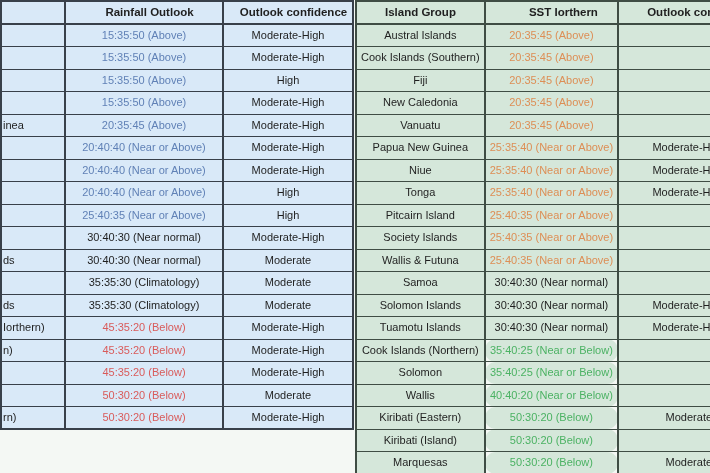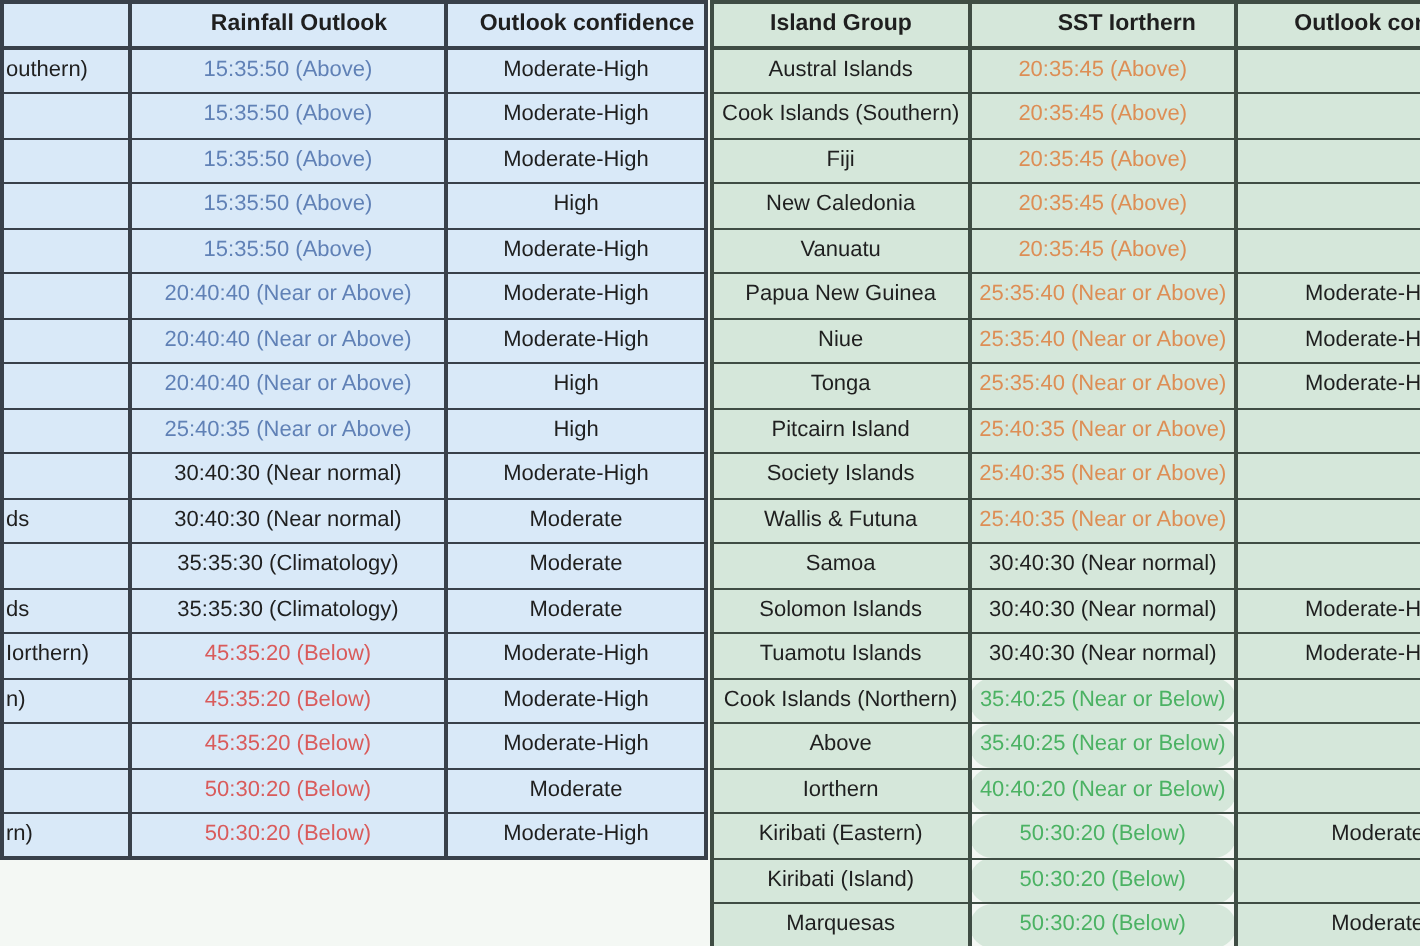--- a/index.html
+++ b/index.html
@@ -62,25 +62,20 @@
     </colgroup>
   <thead>
     <tr>
       <th class="hdr-left"></th>
       <th>Rainfall Outlook</th>
       <th>Outlook confidence</th>
     </tr>
   </thead>
   <tbody>
 
-      <tr>
-        <td class="cell-frag">outhern)</td>
-        <td class="cell-center c-blue">15:35:50 (Above)</td>
-        <td class="cell-center">Moderate-High</td>
-      </tr>
 
       <tr>
         <td class="cell-frag"></td>
         <td class="cell-center c-blue">15:35:50 (Above)</td>
         <td class="cell-center">Moderate-High</td>
       </tr>
 
       <tr>
         <td class="cell-frag"></td>
         <td class="cell-center c-blue">15:35:50 (Above)</td>
@@ -92,20 +87,25 @@
         <td class="cell-center c-blue">15:35:50 (Above)</td>
         <td class="cell-center">High</td>
       </tr>
 
       <tr>
         <td class="cell-frag"></td>
         <td class="cell-center c-blue">15:35:50 (Above)</td>
         <td class="cell-center">Moderate-High</td>
       </tr>
 
+      <tr>
+        <td class="cell-frag">inea</td>
+        <td class="cell-center c-blue">20:35:45 (Above)</td>
+        <td class="cell-center">Moderate-High</td>
+      </tr>
 
       <tr>
         <td class="cell-frag"></td>
         <td class="cell-center c-blue">20:40:40 (Near or Above)</td>
         <td class="cell-center">Moderate-High</td>
       </tr>
 
       <tr>
         <td class="cell-frag"></td>
         <td class="cell-center c-blue">20:40:40 (Near or Above)</td>
@@ -281,27 +281,27 @@
         <td class="cell-center">Moderate-High</td>
       </tr>
 
       <tr>
         <td class="cell-left">Cook Islands (Northern)</td>
         <td class="cell-center c-green">35:40:25 (Near or Below)</td>
         <td class="cell-center"></td>
       </tr>
 
       <tr>
-        <td class="cell-left">Above</td>
+        <td class="cell-left">Solomon</td>
         <td class="cell-center c-green">35:40:25 (Near or Below)</td>
         <td class="cell-center"></td>
       </tr>
 
       <tr>
-        <td class="cell-left">Iorthern</td>
+        <td class="cell-left">Wallis</td>
         <td class="cell-center c-green">40:40:20 (Near or Below)</td>
         <td class="cell-center"></td>
       </tr>
 
       <tr>
         <td class="cell-left">Kiribati (Eastern)</td>
         <td class="cell-center c-green">50:30:20 (Below)</td>
         <td class="cell-center">Moderate</td>
       </tr>
 

